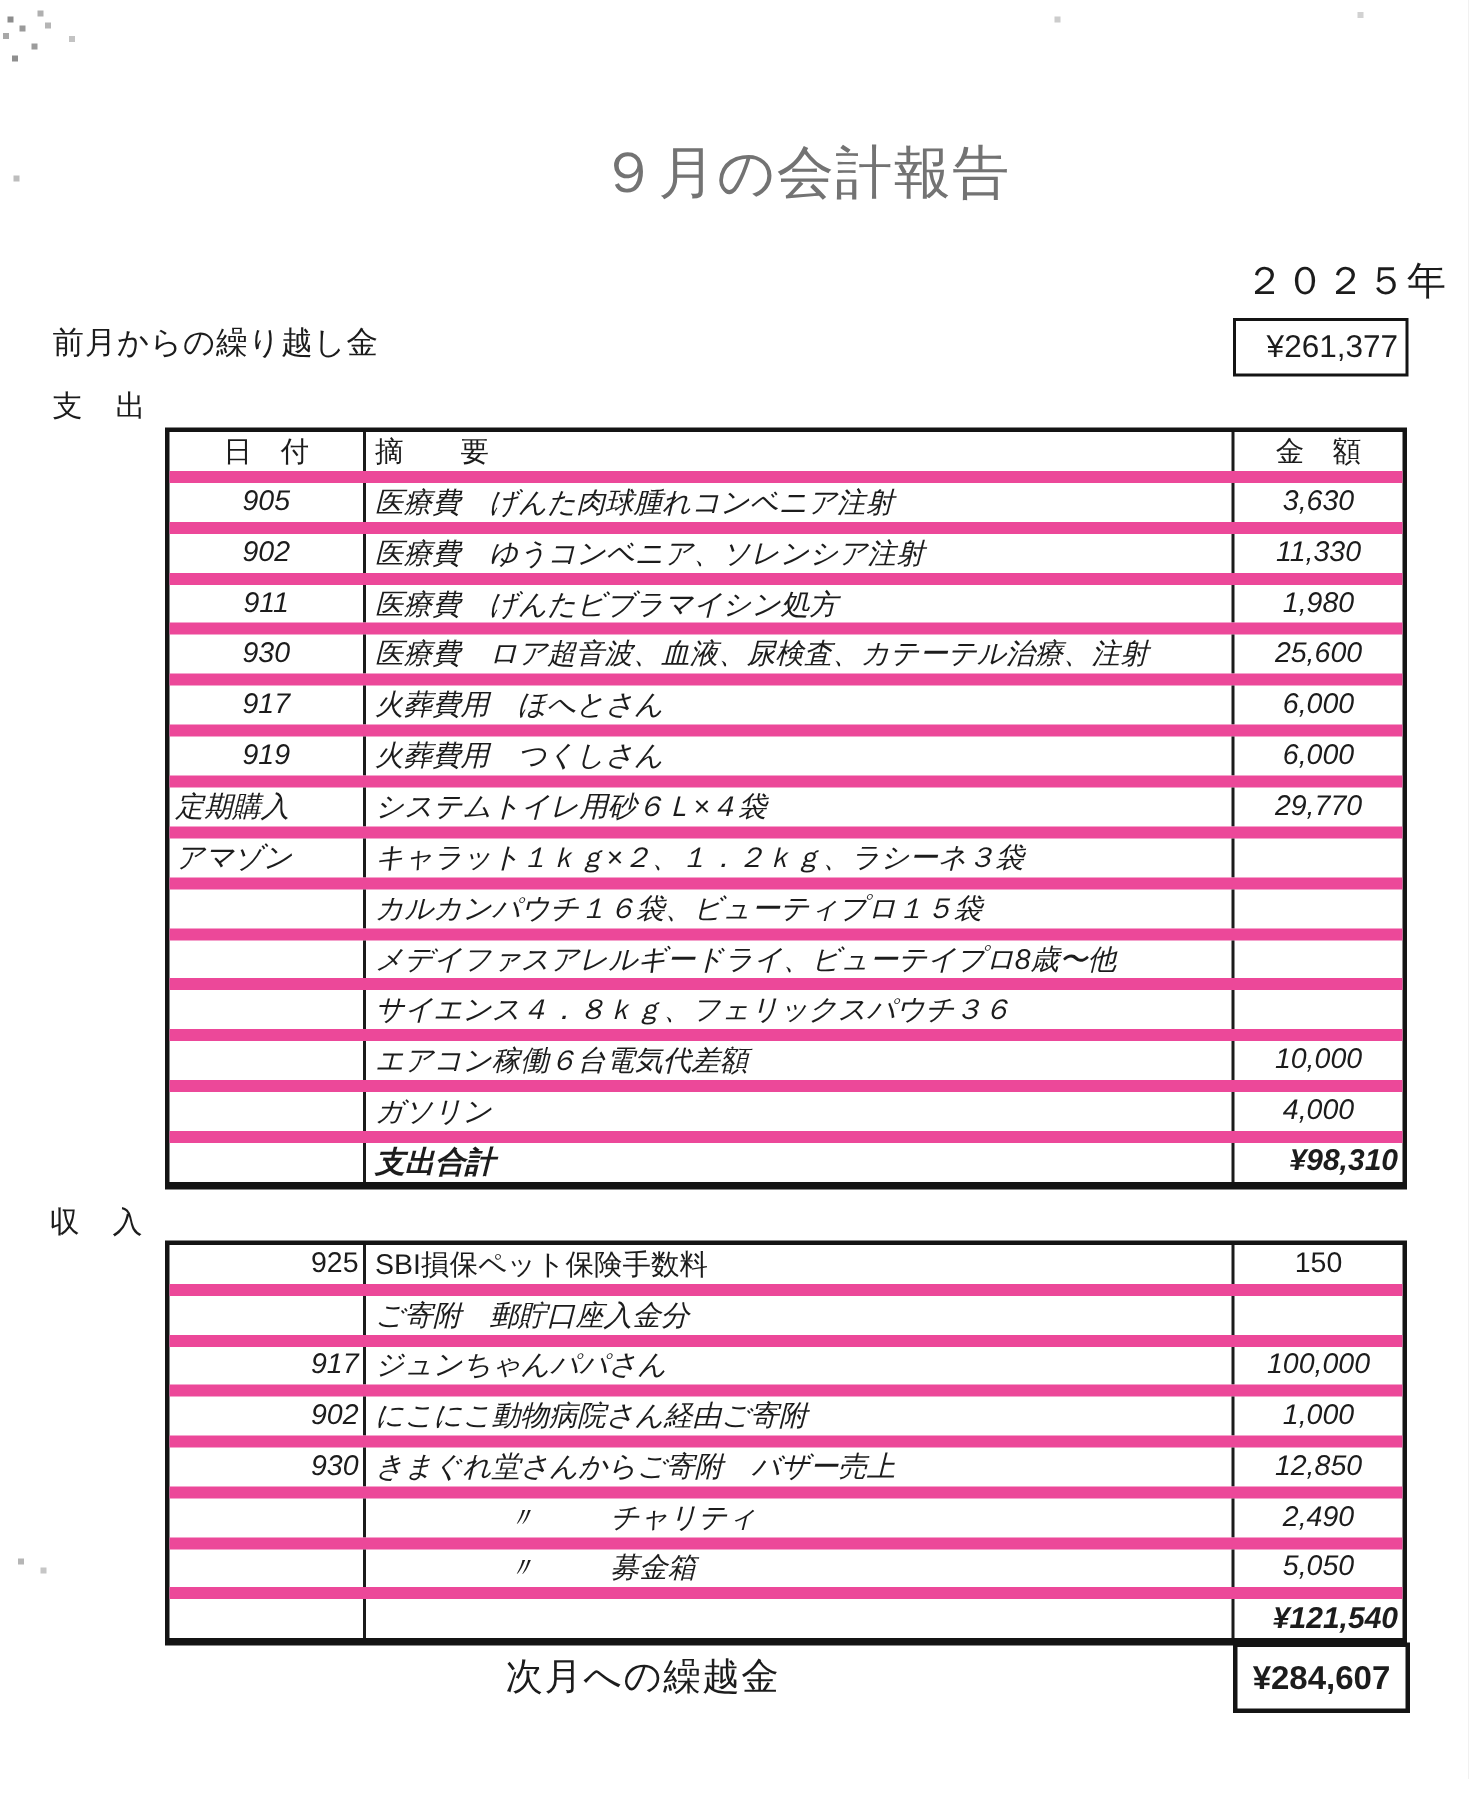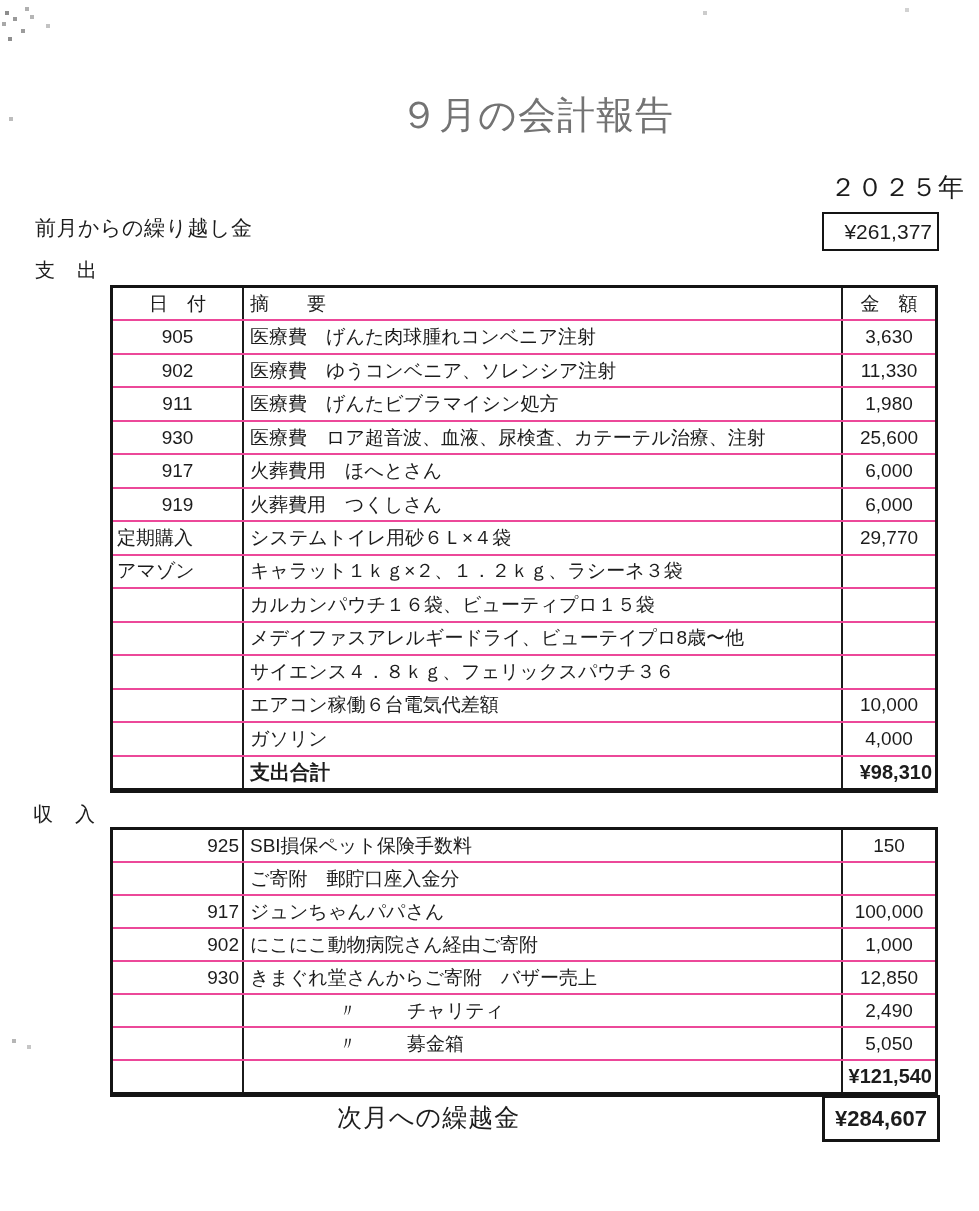--- a/index.html
+++ b/index.html
@@ -61,30 +61,30 @@
     display: flex;
     flex-direction: column;
     border: 3px solid #141414;
     border-bottom-width: 5px;
     background: #fff;
   }
   .table-expense { top: 285px; height: 508px; }
   .table-income  { top: 827px; height: 270px; }
 
   .trow { display: flex; flex: 1; min-height: 0; }
-  .trow + .trow { border-top: 2px solid #ec4899; }
+  .trow + .trow { border-top: 8px solid #ec4899; font-style: italic; }
 
   .cell {
     display: flex; align-items: center;
     overflow: hidden; white-space: nowrap;
     font-size: 19px;
   }
   .cell-date  { width: 131px; border-right: 2px solid #1b1b1b; justify-content: flex-start; padding-left: 4px; }
   .cell-desc  { flex: 1; border-right: 2px solid #1b1b1b; padding-left: 6px; }
-  .cell-amount{ width: 92px; justify-content: center; }
+  .cell-amount{ width: 112px; justify-content: center; }
 
   .thead .cell-date   { justify-content: center; padding-left: 0; }
   .thead .cell-amount { justify-content: center; }
 
   .table-expense .date-num .cell-date { justify-content: center; padding-left: 0; }
   .table-income  .cell-date { justify-content: flex-end; padding-left: 0; padding-right: 3px; }
 
   .row-total .cell-desc   { font-weight: 700; font-size: 20px; }
   .row-total .cell-amount { font-weight: 700; font-size: 20px; justify-content: flex-end; padding-right: 3px; }
 

